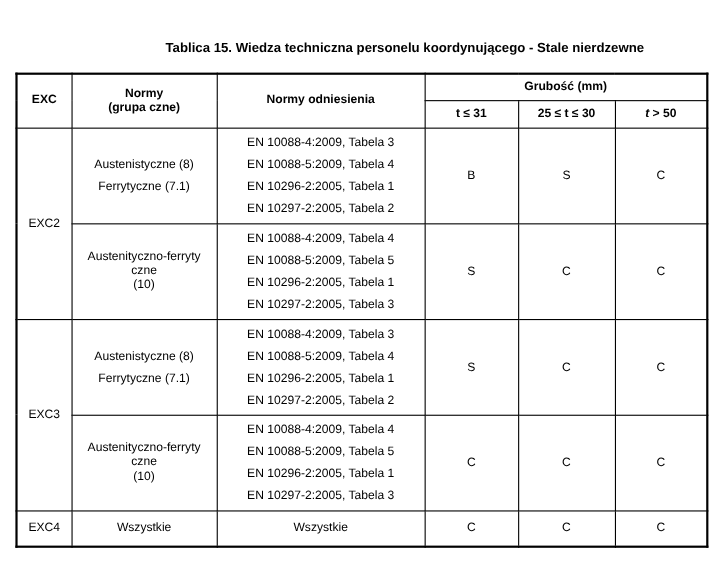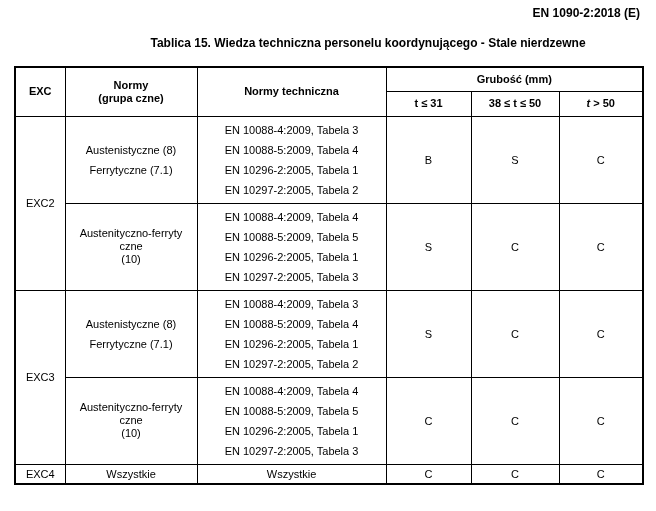--- a/index.html
+++ b/index.html
@@ -47,62 +47,61 @@
     vertical-align: middle;
     font-size: 11px;
     font-weight: normal;
     padding: 0;
     overflow: hidden;
   }
   table.std thead th { font-weight: bold; line-height: 13px; }
   tr.h1 { height: 24px; }
   tr.h2 { height: 25px; }
   tr.sub { height: 87px; }
-  tr.final { height: 20px; }
+  tr.final { height: 33px; }
   td.normy {
     text-align: left;
     padding-left: 10px;
   }
   td.normy .norm-line { line-height: 20px; }
   td.stale .stale-line { line-height: 20px; }
   td.stale .stale-tight { line-height: 13px; }
   td.center { text-align: center; padding-left: 0; }
   .t-italic { font-style: italic; }
   .t3-rest { margin-left: 3px; }
 </style>
 </head>
 <body>
 
 <div class="page">
 
-  <div class="doc-ref">EN 1090-2:2018 (E)</div>
   <div class="title">Tablica 15. Wiedza techniczna personelu koordynującego - Stale nierdzewne</div>
 
   <table class="std">
     <colgroup>
       <col style="width:50px">
         <col style="width:132px">
         <col style="width:189px">
       <col style="width:85px">
         <col style="width:88px">
         <col style="width:84px">
     </colgroup>
     <thead>
       <tr class="h1">
         <th rowspan="2">EXC</th>
         <th rowspan="2">
           <div>Normy</div>
           <div>(grupa czne)</div>
         </th>
-        <th rowspan="2">Normy techniczna</th>
+        <th rowspan="2">Normy odniesienia</th>
         <th colspan="3">Grubość (mm)</th>
       </tr>
       <tr class="h2">
         <th>t ≤ 31</th>
-        <th>38 ≤ t ≤ 50</th>
+        <th>25 ≤ t ≤ 30</th>
         <th><span class="t-italic">t</span><span class="t3-rest">&gt; 50</span></th>
       </tr>
     </thead>
     <tbody>
 
       <tr class="sub">
         <td rowspan="2">EXC2</td>
         <td class="stale">
           <div class="stale-line">Austenistyczne (8)</div>
           <div class="stale-line">Ferrytyczne (7.1)</div>

